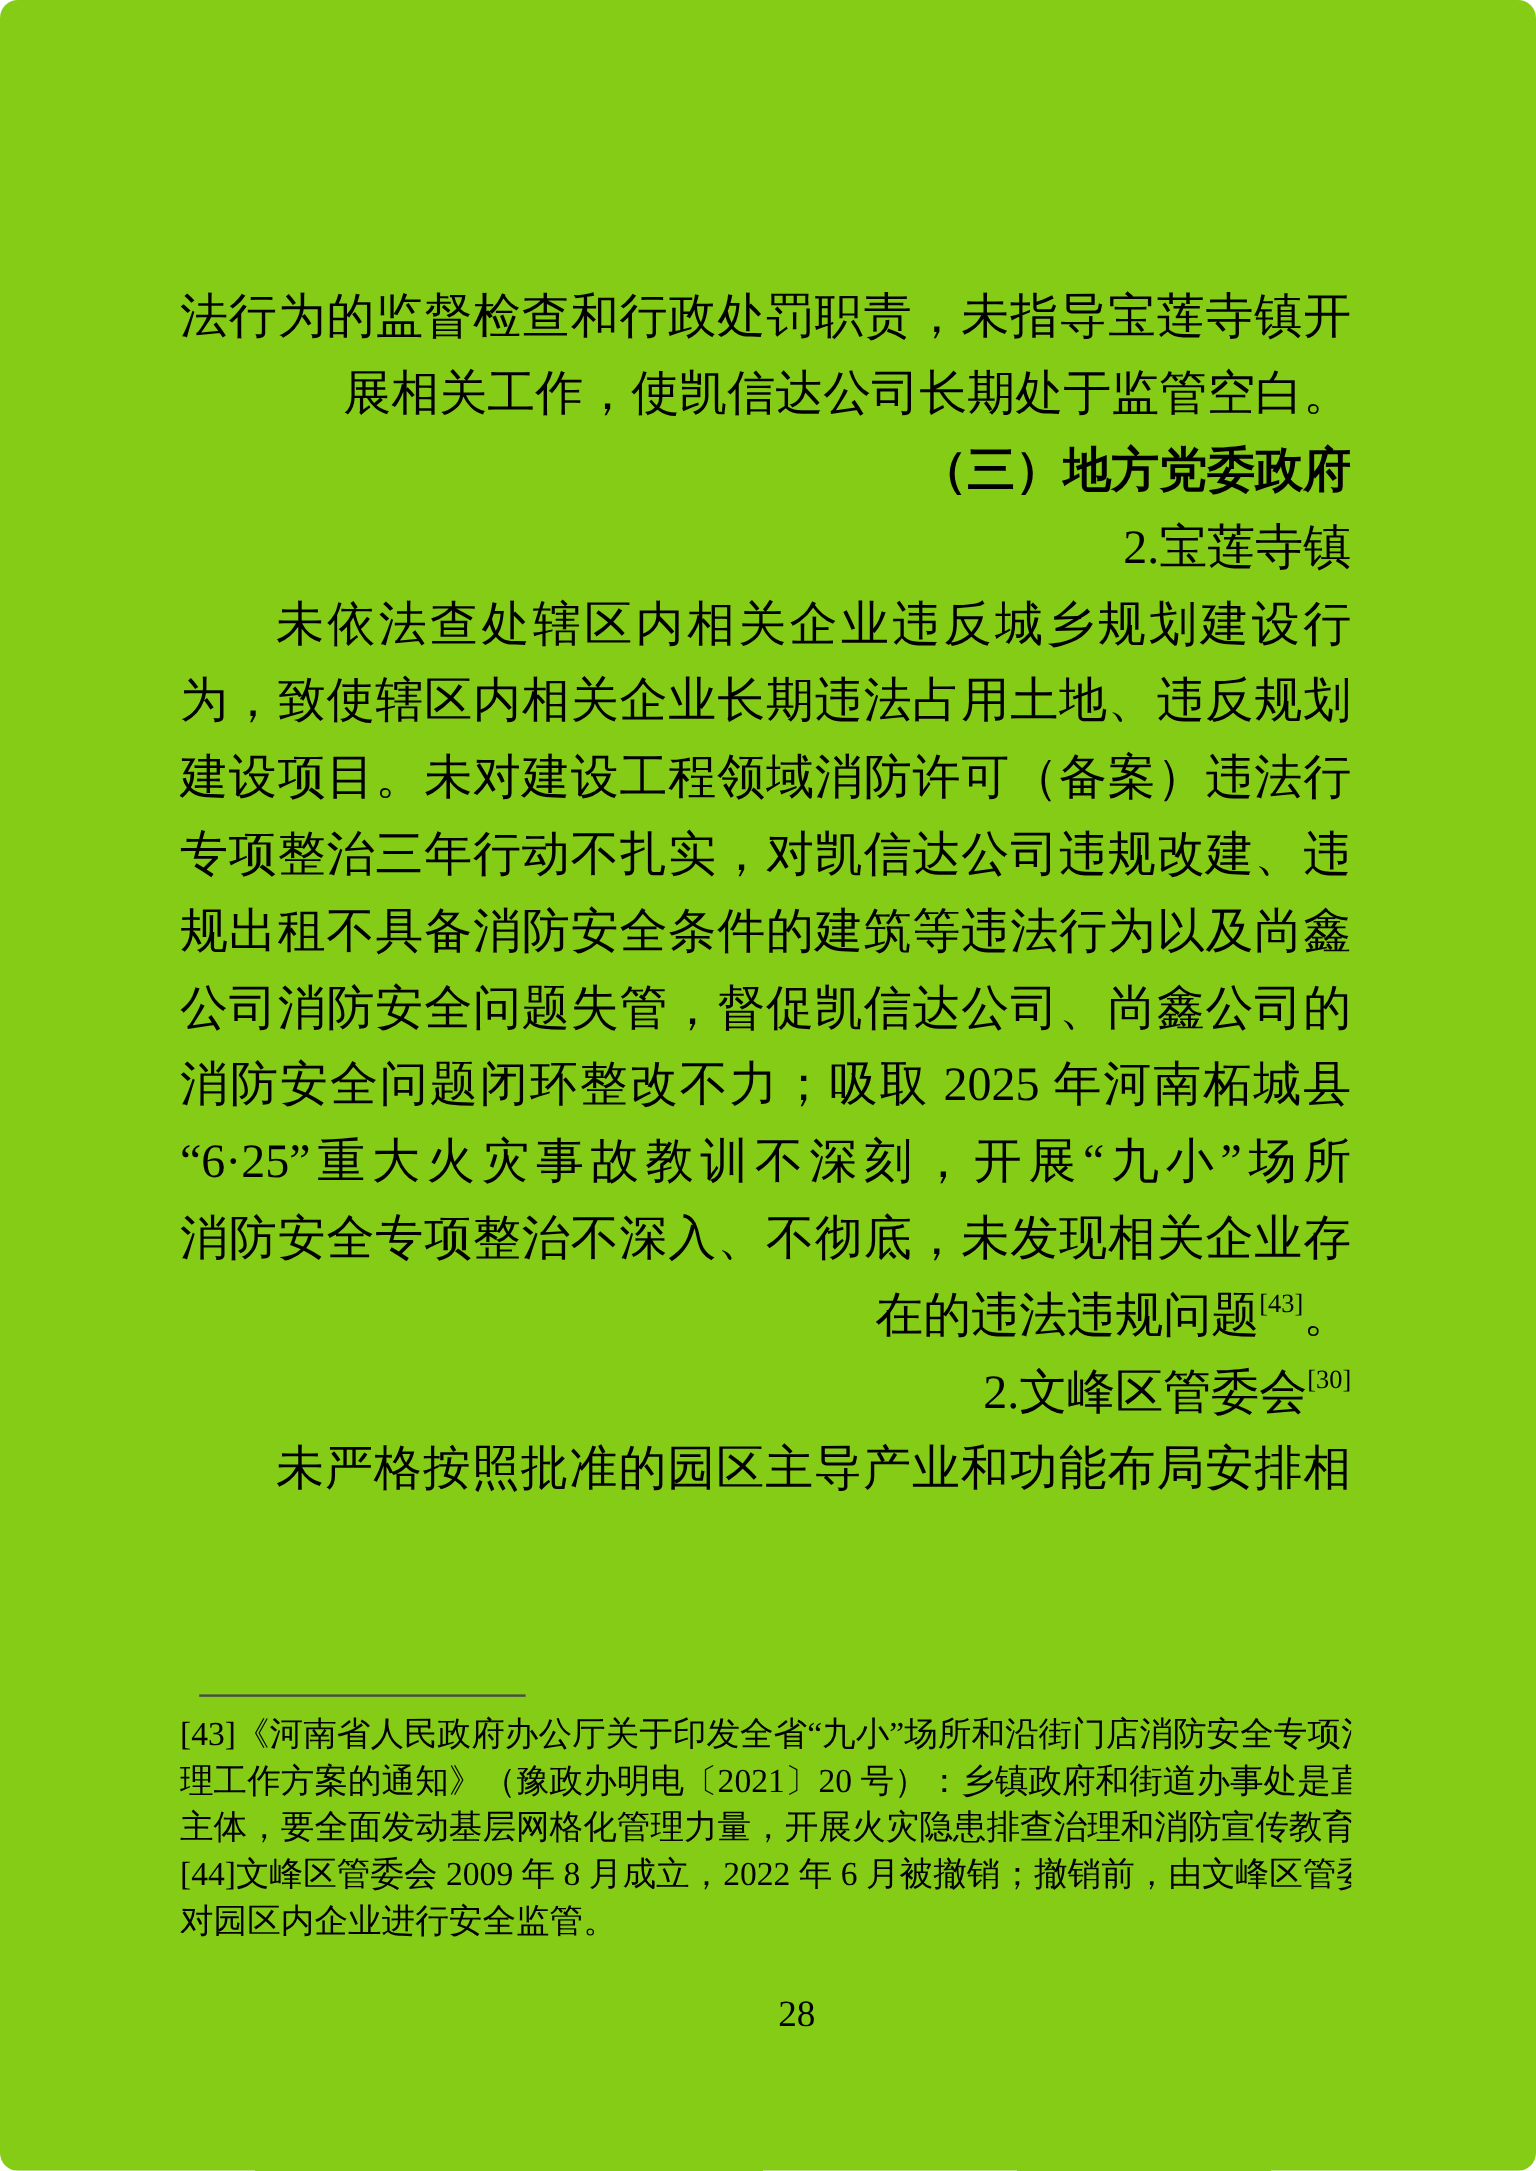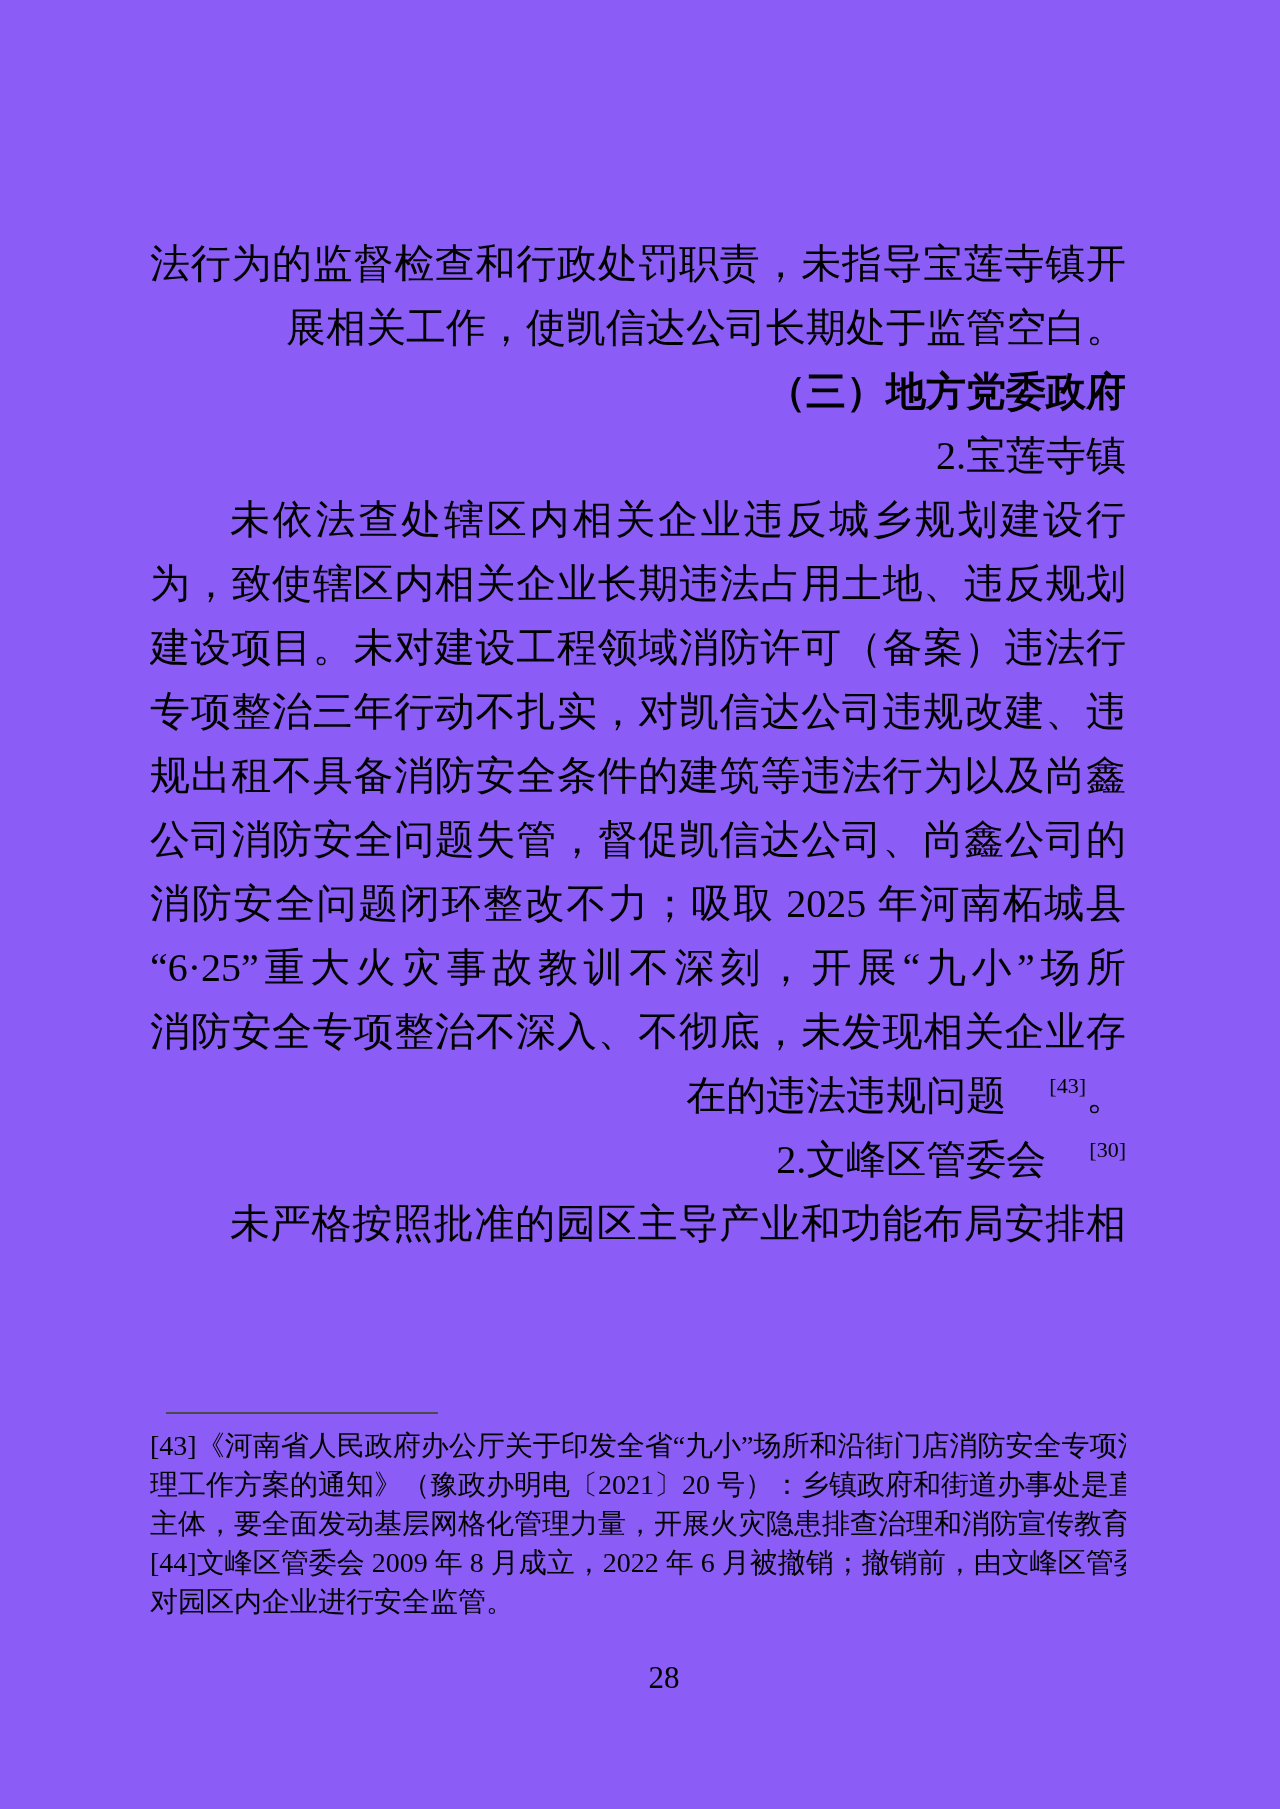--- a/index.html
+++ b/index.html
@@ -13,21 +13,22 @@
     position: relative;
     font-family: "Liberation Serif", "DejaVu Serif", serif;
     color: #000000;
     overflow: hidden;
   }
   .page {
     position: absolute;
     left: 0; top: 0;
     width: 1280px;
     height: 1809px;
-    background: #8b5cf6;
+    background: #84cc16;
+    border-radius: 15px;
   }
   .content {
     position: absolute;
     left: 150px;
     top: 232px;
     width: 976px;
   }
   .ln {
     font-size: 40px;
     line-height: 64px;
@@ -45,21 +46,20 @@
     text-indent: 80px;
   }
   .bold {
     font-weight: bold;
   }
   sup.fnref {
     font-size: 22px;
     line-height: 0;
     vertical-align: 16px;
     letter-spacing: 0;
-    margin-left: 43px;
   }
   .fn-area {
     position: absolute;
     left: 150px;
     top: 1412px;
     width: 976px;
   }
   .fn-sep {
     width: 272px;
     height: 2px;

